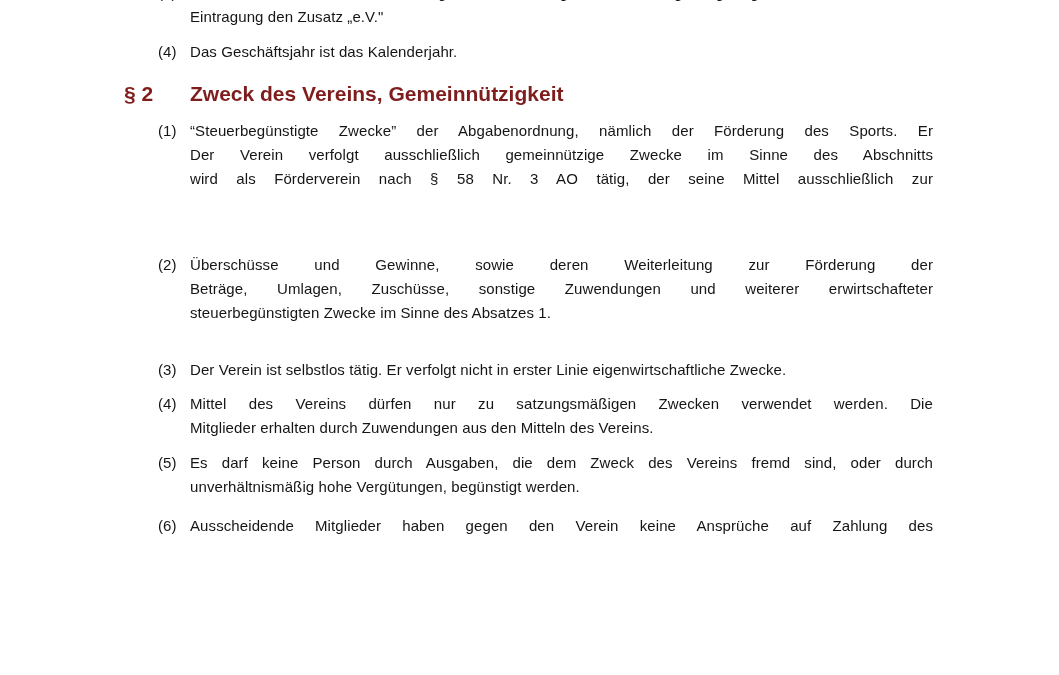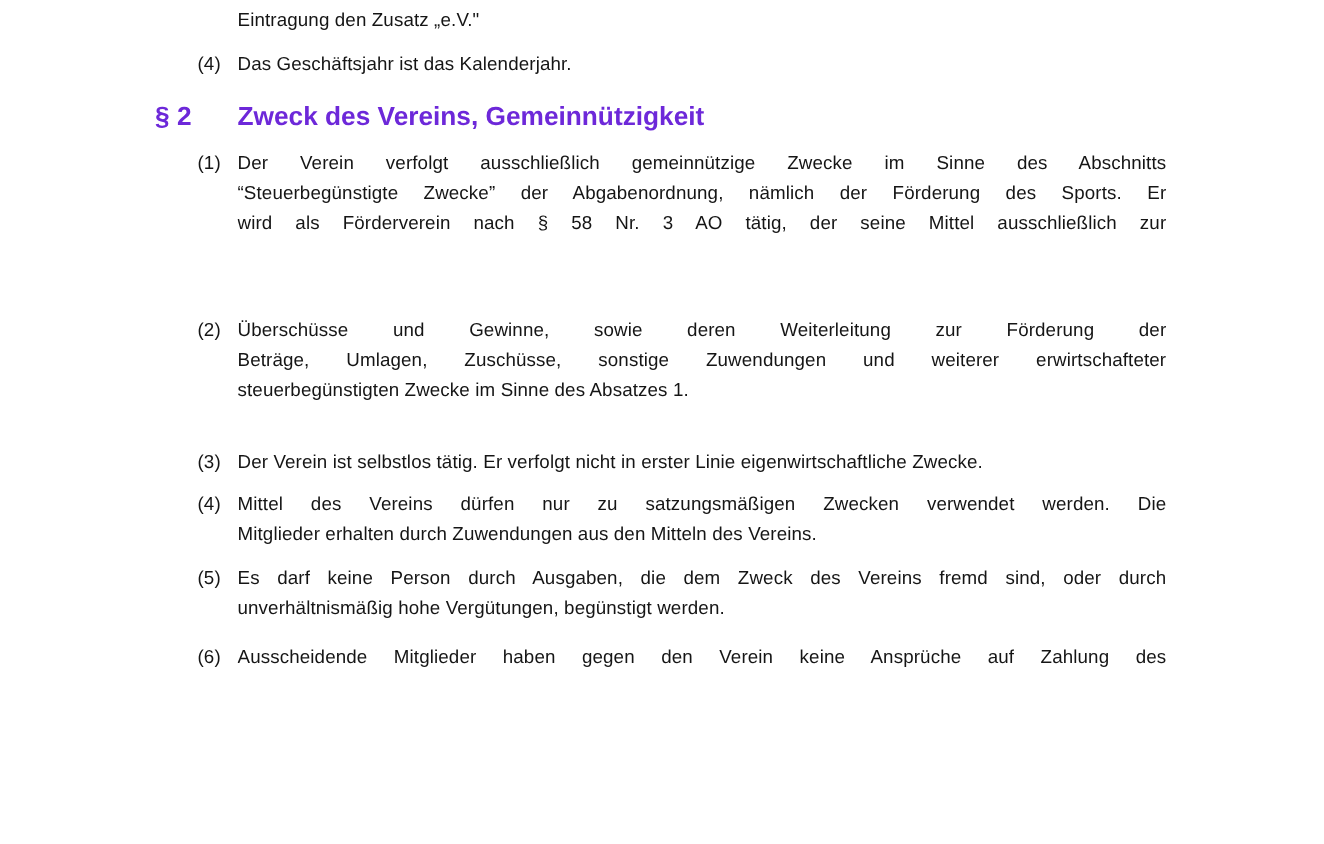--- a/index.html
+++ b/index.html
@@ -53,21 +53,21 @@
     height: 24px;
   }
   .heading {
     position: absolute;
     left: 124px;
     top: 79px;
     width: 820px;
     font-size: 21px;
     line-height: 30px;
     font-weight: 700;
-    color: #6d28d9;
+    color: #7f1d1d;
   }
   .sec-num {
     display: inline-block;
     width: 66px;
   }
 </style>
 </head>
 <body>
 
 <div class="page">
@@ -87,22 +87,22 @@
     </div>
   </div>
 
   <div class="heading">
     <span class="sec-num">§ 2</span><span class="sec-title">Zweck des Vereins, Gemeinnützigkeit</span>
   </div>
 
   <div class="item" style="top:119px">
     <span class="num">(1)</span>
     <div class="txt">
+      <div class="jl">“Steuerbegünstigte Zwecke” der Abgabenordnung, nämlich der Förderung des Sports. Er</div>
       <div class="jl">Der Verein verfolgt ausschließlich gemeinnützige Zwecke im Sinne des Abschnitts</div>
-      <div class="jl">“Steuerbegünstigte Zwecke” der Abgabenordnung, nämlich der Förderung des Sports. Er</div>
       <div class="jl">wird als Förderverein nach § 58 Nr. 3 AO tätig, der seine Mittel ausschließlich zur</div>
     </div>
   </div>
 
   <div class="item" style="top:253px">
     <span class="num">(2)</span>
     <div class="txt">
       <div class="jl">Überschüsse und Gewinne, sowie deren Weiterleitung zur Förderung der</div>
       <div class="jl">Beträge, Umlagen, Zuschüsse, sonstige Zuwendungen und weiterer erwirtschafteter</div>
       <div class="ll">steuerbegünstigten Zwecke im Sinne des Absatzes 1.</div>

